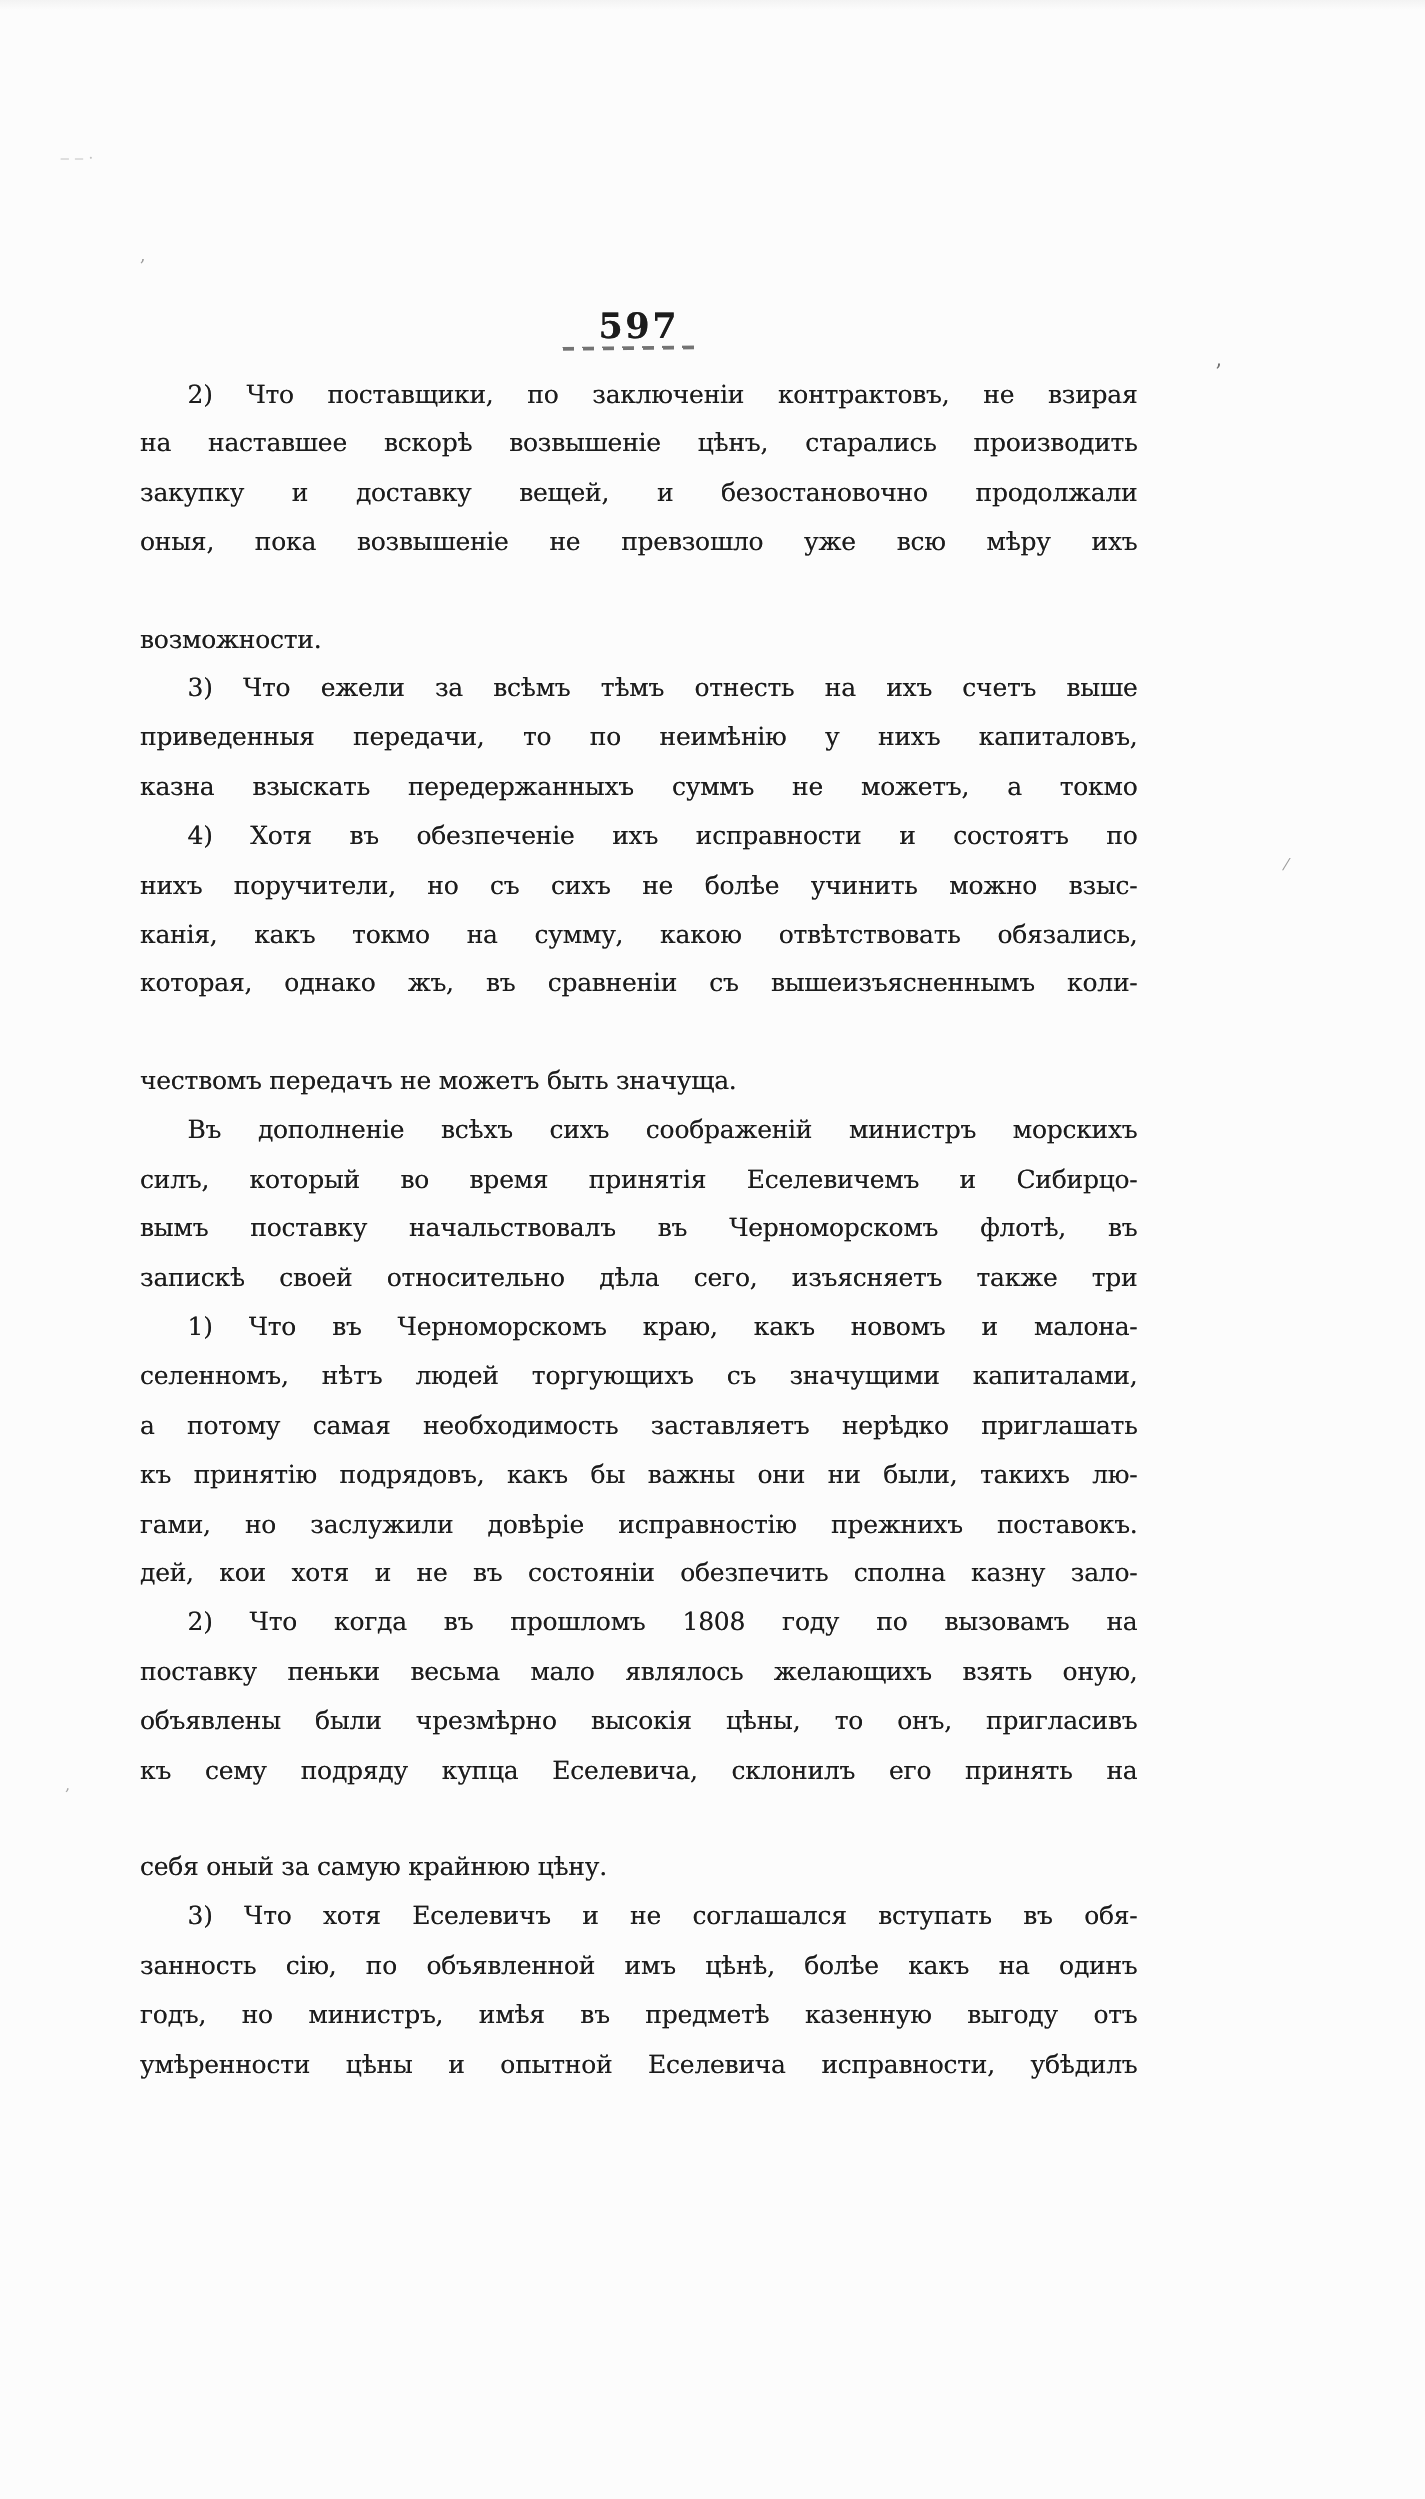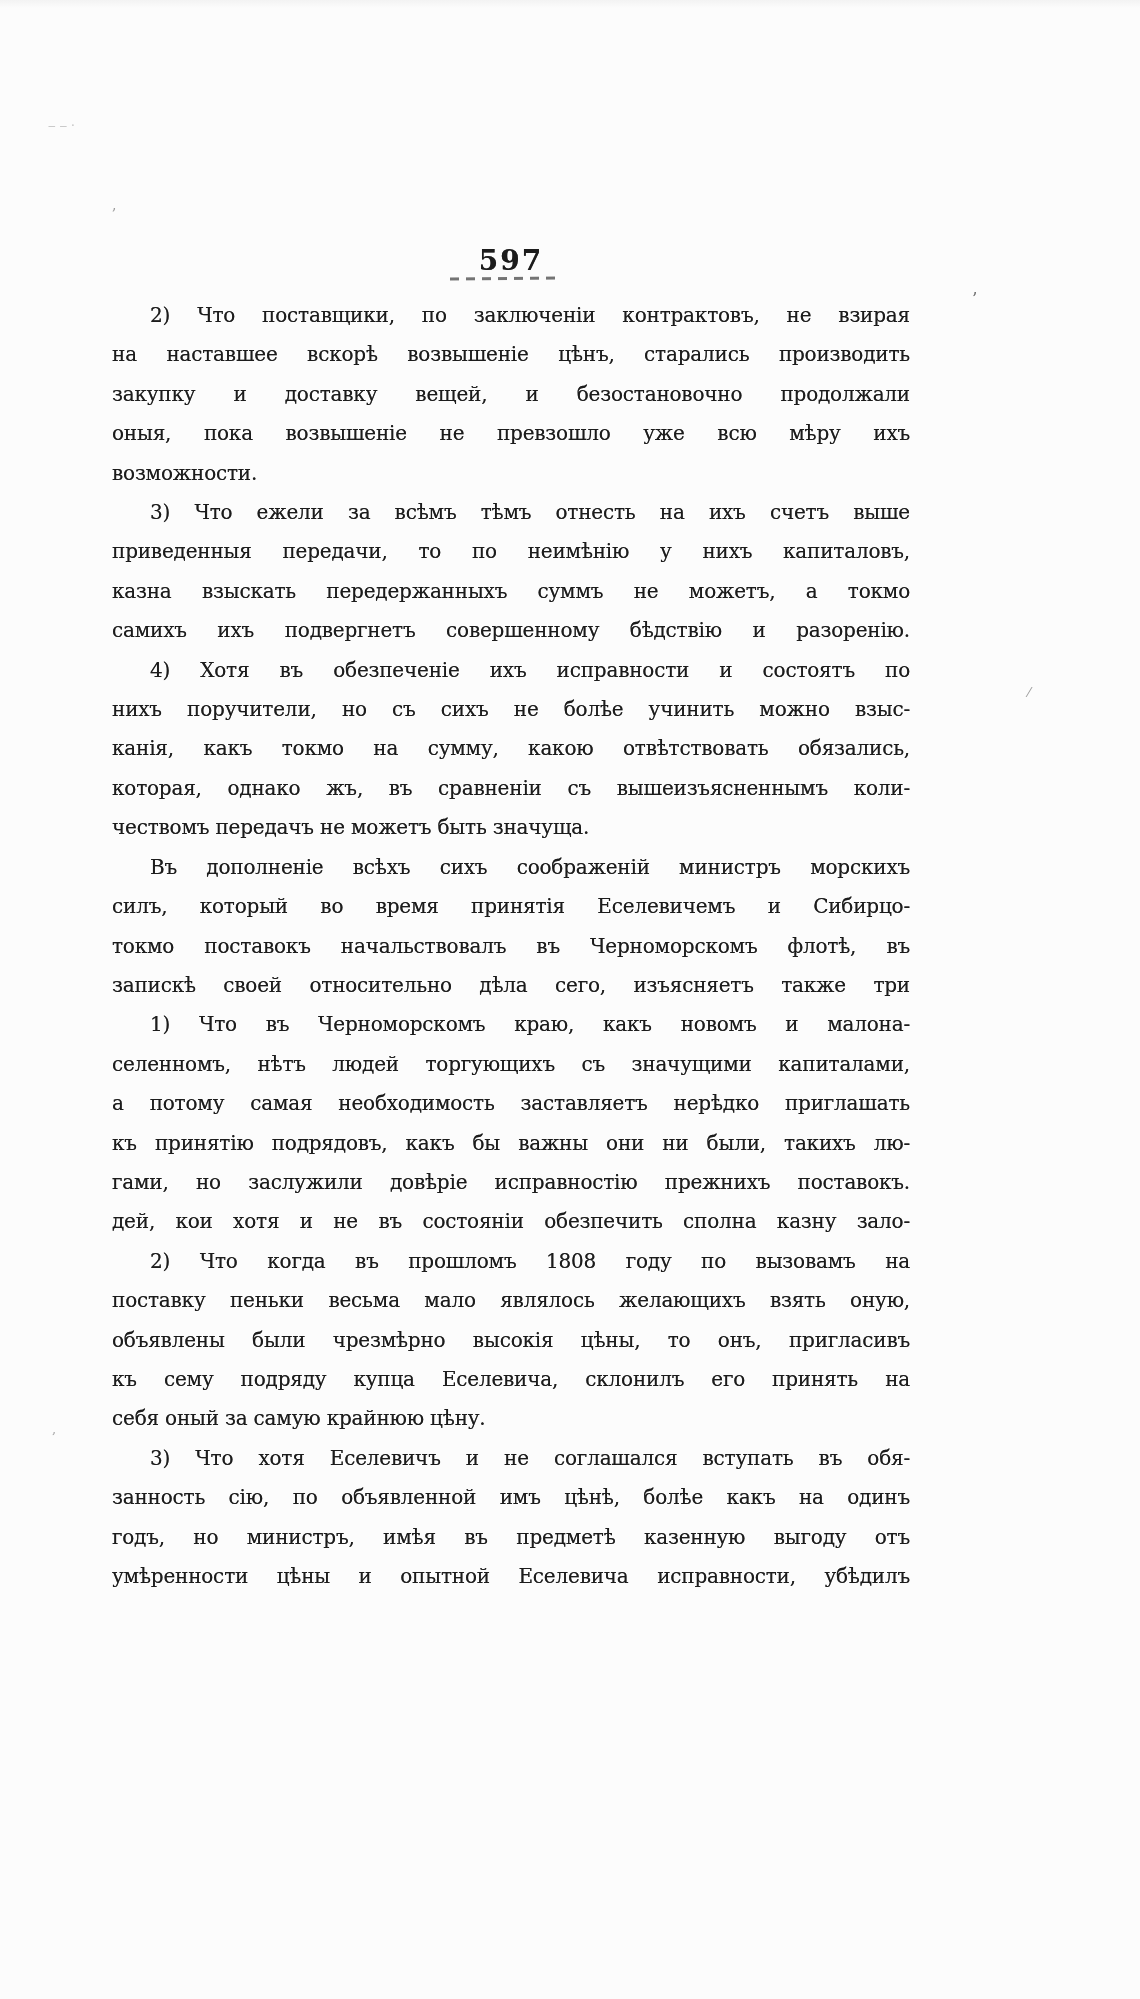--- a/index.html
+++ b/index.html
@@ -25,47 +25,46 @@
     background:repeating-linear-gradient(90deg,#3a3a3a 0 9px,transparent 9px 16px);
     opacity:.7;transform:rotate(-.6deg);
   }
   .text-block{
     position:absolute;left:112px;top:296px;width:798px;
     font-size:20px;line-height:39.4px;letter-spacing:-.2px;
     text-shadow:0 0 .5px rgba(0,0,0,.6);
   }
   .line{text-align:justify;text-align-last:justify;}
   .line.first{text-indent:38px;}
-  .line.plast{text-align-last:left;}
+  .line.plast{text-align-last:left;margin-top:38px;}
   .artifact{position:absolute;font-family:"DejaVu Serif",serif;line-height:1;pointer-events:none;}
 </style>
 </head>
 <body>
 
 <div class="page">
   <div class="page-number">597</div>
   <div class="page-underline"></div>
   <div class="text-block">
       <div class="line first">2) Что поставщики, по заключеніи контрактовъ, не взирая</div>
       <div class="line">на наставшее вскорѣ возвышеніе цѣнъ, старались производить</div>
       <div class="line">закупку и доставку вещей, и безостановочно продолжали</div>
       <div class="line">оныя, пока возвышеніе не превзошло уже всю мѣру ихъ</div>
       <div class="line plast">возможности.</div>
       <div class="line first">3) Что ежели за всѣмъ тѣмъ отнесть на ихъ счетъ выше</div>
       <div class="line">приведенныя передачи, то по неимѣнію у нихъ капиталовъ,</div>
       <div class="line">казна взыскать передержанныхъ суммъ не можетъ, а токмо</div>
-      <div class="line">самихъ ихъ подвергнетъ совершенному бѣдствію и разоренію.</div>
       <div class="line first">4) Хотя въ обезпеченіе ихъ исправности и состоятъ по</div>
       <div class="line">нихъ поручители, но съ сихъ не болѣе учинить можно взыс-</div>
       <div class="line">канія, какъ токмо на сумму, какою отвѣтствовать обязались,</div>
       <div class="line">которая, однако жъ, въ сравненіи съ вышеизъясненнымъ коли-</div>
       <div class="line plast">чествомъ передачъ не можетъ быть значуща.</div>
       <div class="line first">Въ дополненіе всѣхъ сихъ соображеній министръ морскихъ</div>
       <div class="line">силъ, который во время принятія Еселевичемъ и Сибирцо-</div>
-      <div class="line">токмо поставокъ начальствовалъ въ Черноморскомъ флотѣ, въ</div>
+      <div class="line">вымъ поставку начальствовалъ въ Черноморскомъ флотѣ, въ</div>
       <div class="line">запискѣ своей относительно дѣла сего, изъясняетъ также три</div>
       <div class="line first">1) Что въ Черноморскомъ краю, какъ новомъ и малона-</div>
       <div class="line">селенномъ, нѣтъ людей торгующихъ съ значущими капиталами,</div>
       <div class="line">а потому самая необходимость заставляетъ нерѣдко приглашать</div>
       <div class="line">къ принятію подрядовъ, какъ бы важны они ни были, такихъ лю-</div>
       <div class="line">гами, но заслужили довѣріе исправностію прежнихъ поставокъ.</div>
       <div class="line">дей, кои хотя и не въ состояніи обезпечить сполна казну зало-</div>
       <div class="line first">2) Что когда въ прошломъ 1808 году по вызовамъ на</div>
       <div class="line">поставку пеньки весьма мало являлось желающихъ взять оную,</div>
       <div class="line">объявлены были чрезмѣрно высокія цѣны, то онъ, пригласивъ</div>

